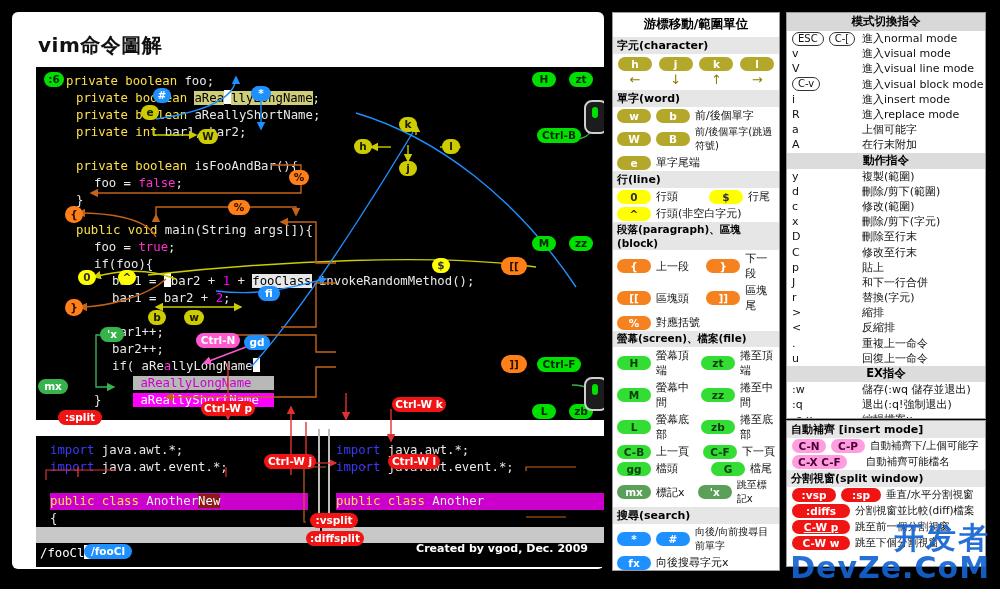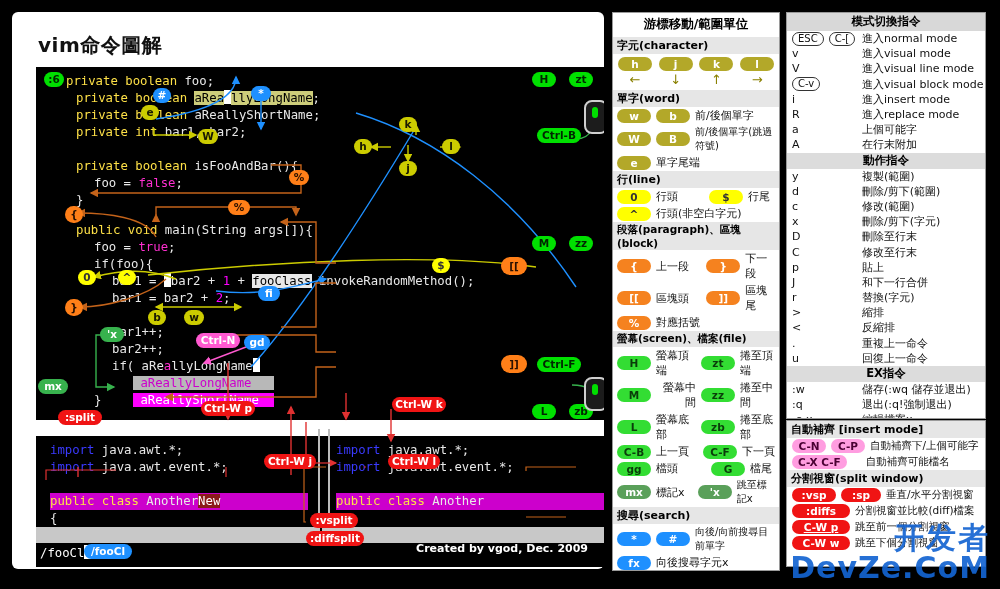--- a/index.html
+++ b/index.html
@@ -338,21 +338,21 @@
 
     <div class="sec" style="font-size:10.5px;">螢幕(screen)、檔案(file)</div>
     <div class="row">
       <span class="pill green">H</span>
       <span class="txt" style="width:50px;">螢幕頂端</span>
       <span class="pill green">zt</span>
       <span class="txt">捲至頂端</span>
     </div>
     <div class="row">
       <span class="pill green">M</span>
-      <span class="txt" style="width:50px;text-align:right;">螢幕中間</span>
+      <span class="txt" style="width:50px;">螢幕中間</span>
       <span class="pill green">zz</span>
       <span class="txt">捲至中間</span>
     </div>
     <div class="row">
       <span class="pill green">L</span>
       <span class="txt" style="width:50px;">螢幕底部</span>
       <span class="pill green">zb</span>
       <span class="txt">捲至底部</span>
     </div>
     <div class="row">

